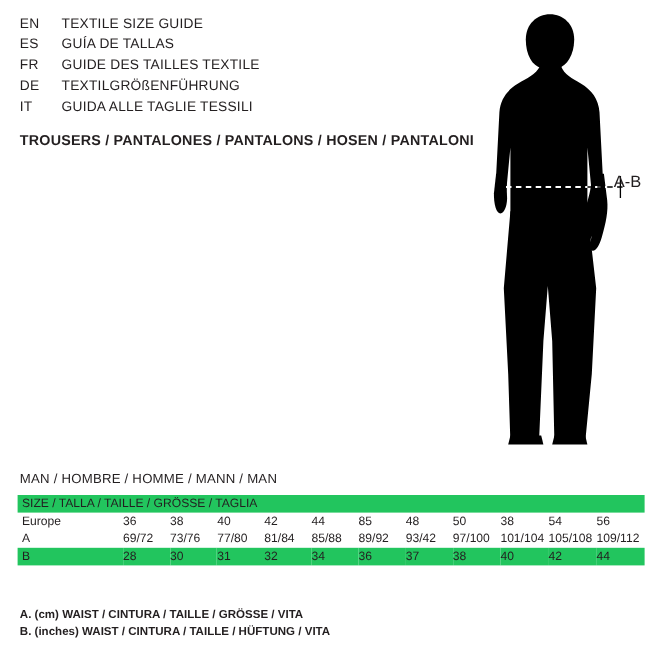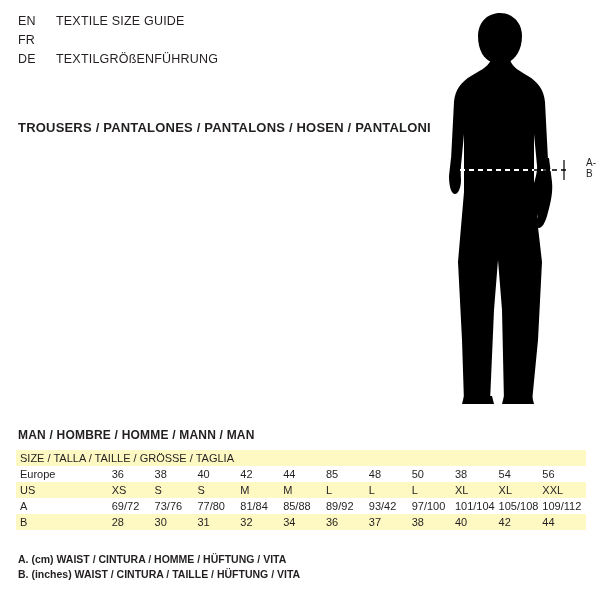--- a/index.html
+++ b/index.html
@@ -61,49 +61,48 @@
     width: 175px;
     height: 400px;
   }
   .figure svg {
     display: block;
   }
   .ab-label {
     position: absolute;
     left: 558px;
     top: 157px;
-    font-size: 10px;
-    margin-left: 28px;
+    font-size: 15px;
   }
 
   
   .man-title {
     position: absolute;
     left: 18px;
     top: 428px;
     font-size: 12px;
-    font-weight: bold;
+    font-weight: normal;
     letter-spacing: 0.2px;
   }
 
   table.sizes {
     position: absolute;
     left: 16px;
     top: 450px;
     width: 570px;
     border-collapse: collapse;
     font-size: 11px;
   }
   table.sizes td {
     padding: 2px 0 2px 0;
     text-align: left;
     white-space: nowrap;
   }
   table.sizes tr.shade td {
-    background: #fef9c3;
+    background: #22c55e;
   }
   table.sizes td.label {
     width: 96px;
     padding-left: 4px;
   }
   table.sizes td.val {
     width: 44px;
     margin-left: 40px;
   }
   table.sizes tr.hdr td {
@@ -125,25 +124,34 @@
 <body>
 
 <div class="page">
 
   <div class="lang-block">
     <div class="lang-row">
       <span class="lang-code">EN</span>
       <span class="lang-text">TEXTILE SIZE GUIDE</span>
     </div>
     <div class="lang-row">
+      <span class="lang-code">ES</span>
+      <span class="lang-text">GUÍA DE TALLAS</span>
+    </div>
+    <div class="lang-row">
       <span class="lang-code">FR</span>
+      <span class="lang-text">GUIDE DES TAILLES TEXTILE</span>
     </div>
     <div class="lang-row">
       <span class="lang-code">DE</span>
       <span class="lang-text">TEXTILGRÖßENFÜHRUNG</span>
+    </div>
+    <div class="lang-row">
+      <span class="lang-code">IT</span>
+      <span class="lang-text">GUIDA ALLE TAGLIE TESSILI</span>
     </div>
   </div>
 
   <div class="section-title">TROUSERS / PANTALONES / PANTALONS / HOSEN / PANTALONI</div>
 
   <div class="figure">
     <svg width="175" height="400" viewBox="0 0 175 400" xmlns="http://www.w3.org/2000/svg">
       <g fill="#000000">
 
         <path d="M58 26 C58 12 68 3 80 3 C92 3 102 12 102 26 C102 40 95 50 88 52 L72 52 C64 50 58 40 58 26 Z"></path>
@@ -191,34 +199,20 @@
         <td class="val">40</td>
         <td class="val">42</td>
         <td class="val">44</td>
         <td class="val">85</td>
         <td class="val">48</td>
         <td class="val">50</td>
         <td class="val">38</td>
         <td class="val">54</td>
         <td class="val">56</td>
       </tr>
-      <tr class="shade">
-        <td class="label">US</td>
-        <td class="val">XS</td>
-        <td class="val">S</td>
-        <td class="val">S</td>
-        <td class="val">M</td>
-        <td class="val">M</td>
-        <td class="val">L</td>
-        <td class="val">L</td>
-        <td class="val">L</td>
-        <td class="val">XL</td>
-        <td class="val">XL</td>
-        <td class="val">XXL</td>
-      </tr>
       <tr>
         <td class="label">A</td>
         <td class="val">69/72</td>
         <td class="val">73/76</td>
         <td class="val">77/80</td>
         <td class="val">81/84</td>
         <td class="val">85/88</td>
         <td class="val">89/92</td>
         <td class="val">93/42</td>
         <td class="val">97/100</td>
@@ -237,17 +231,17 @@
         <td class="val">37</td>
         <td class="val">38</td>
         <td class="val">40</td>
         <td class="val">42</td>
         <td class="val">44</td>
       </tr>
     </tbody>
   </table>
 
   <div class="footnotes">
-    <div>A. (cm) WAIST / CINTURA / HOMME / HÜFTUNG / VITA</div>
+    <div>A. (cm) WAIST / CINTURA / TAILLE / GRÖSSE / VITA</div>
     <div>B. (inches) WAIST / CINTURA / TAILLE / HÜFTUNG / VITA</div>
   </div>
 
 </div>
 
 </body></html>

